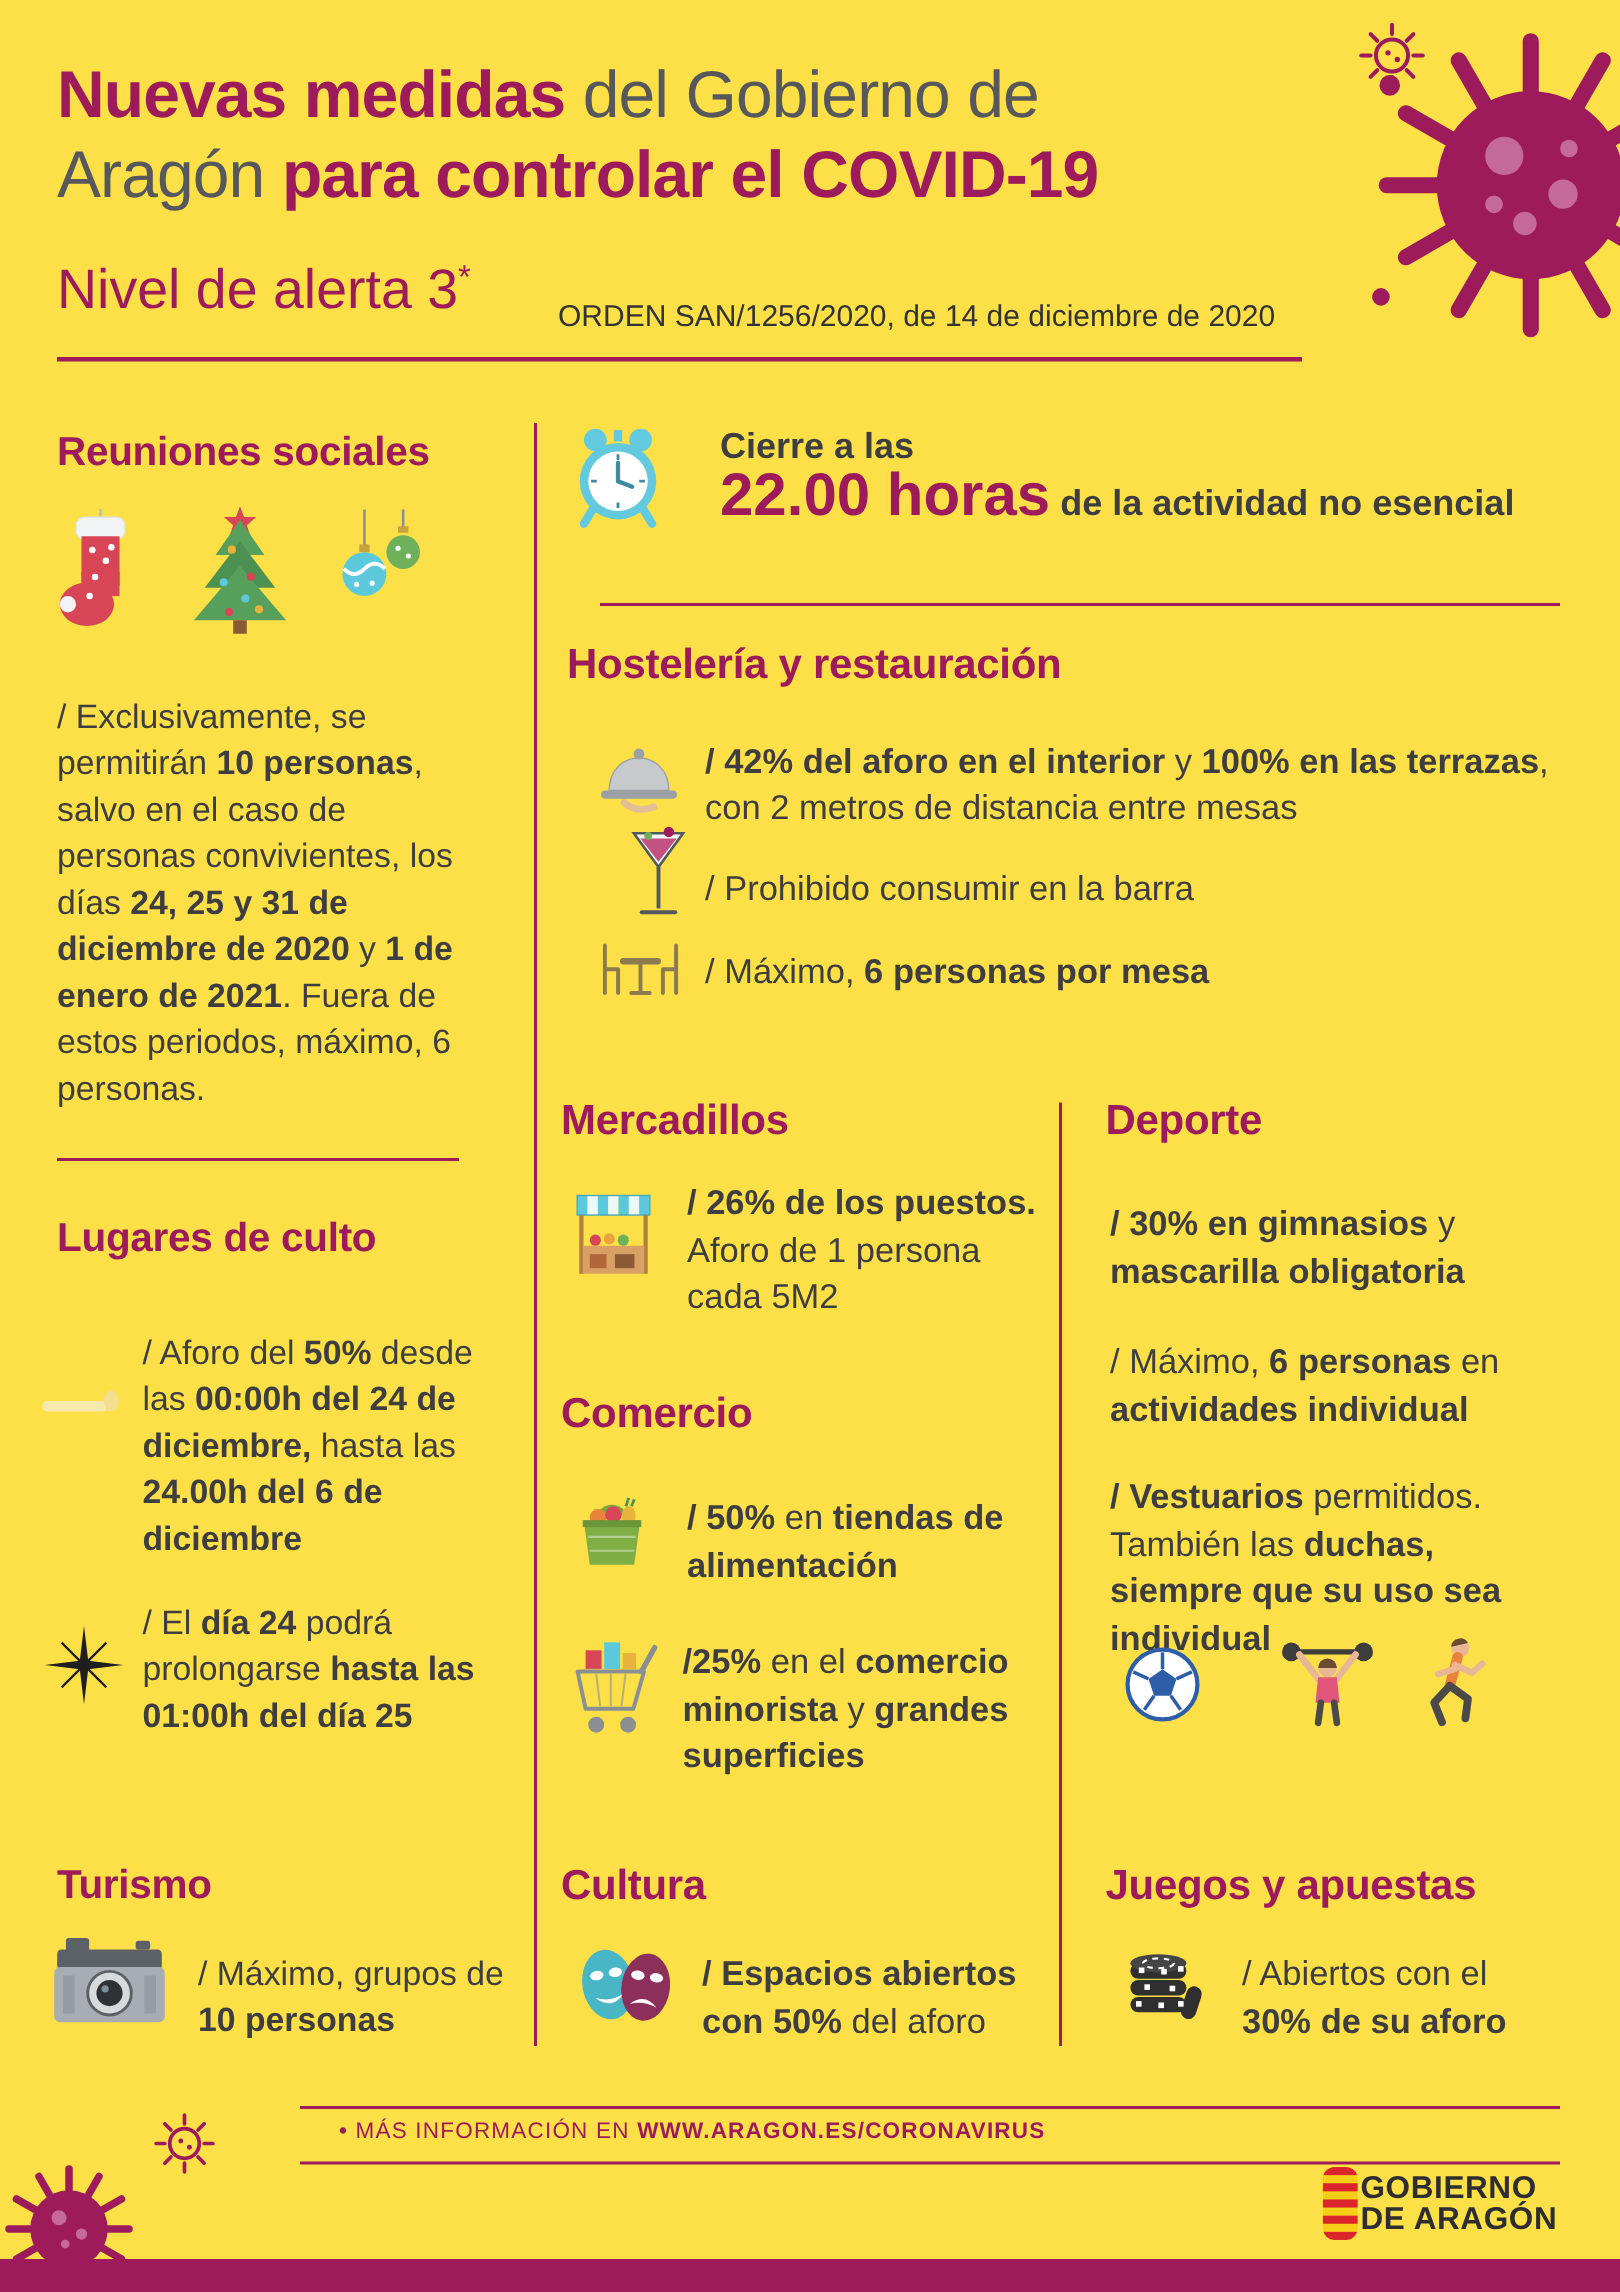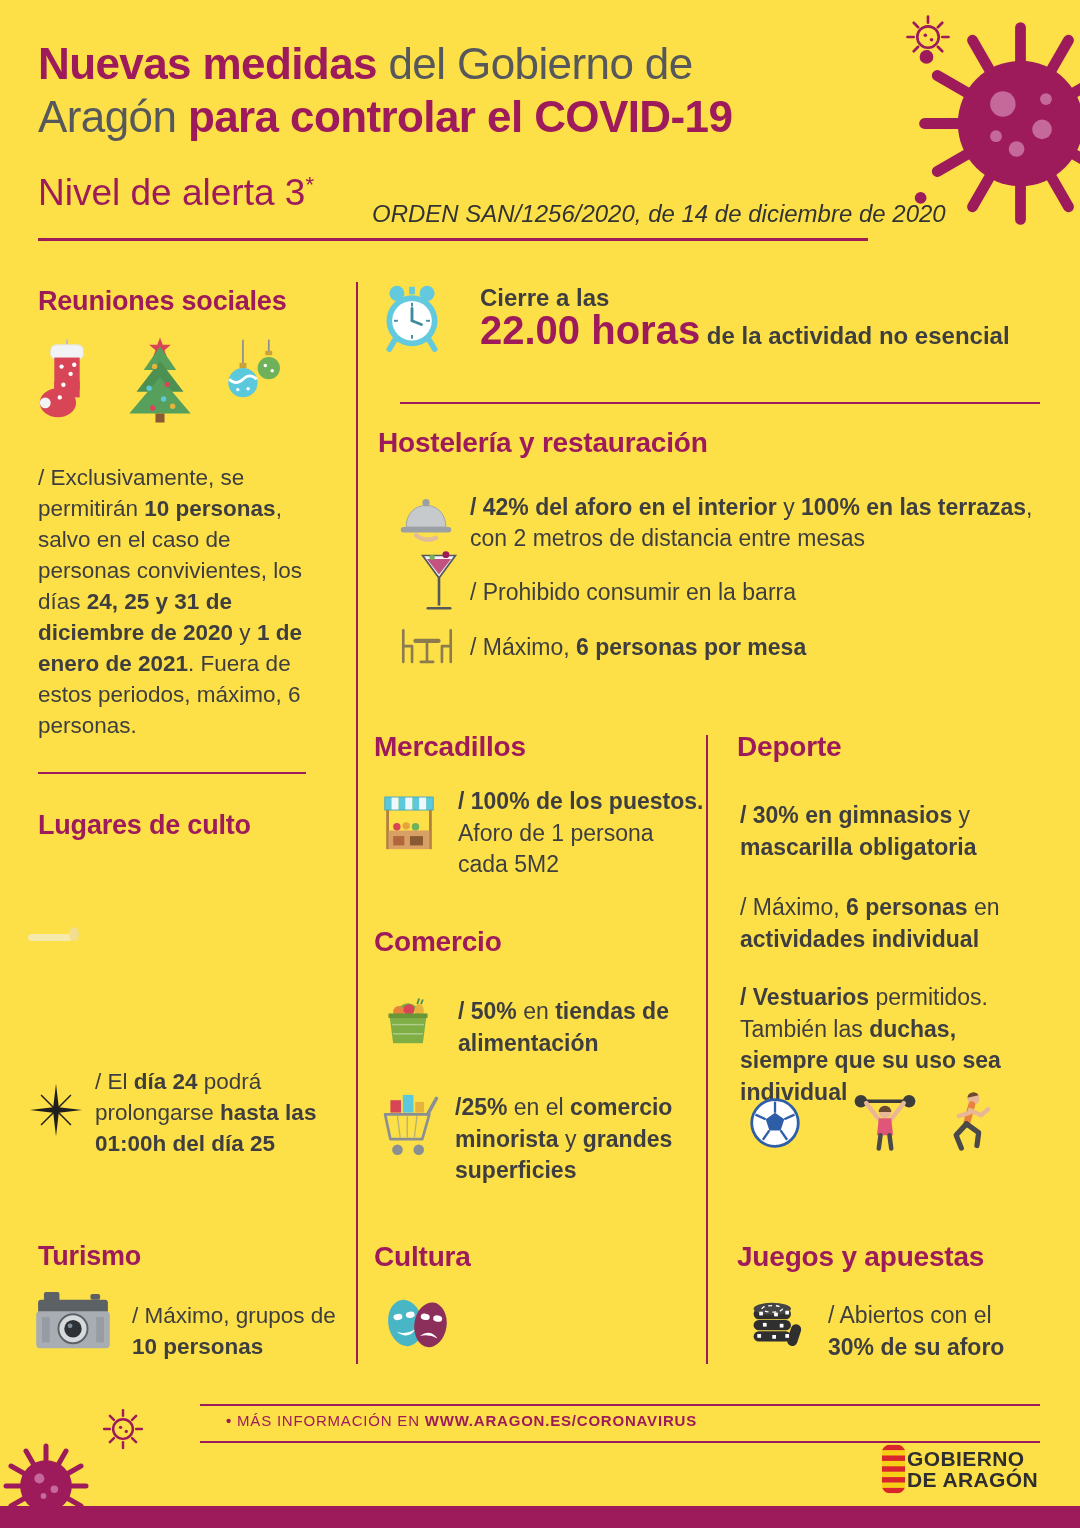--- a/index.html
+++ b/index.html
@@ -11,21 +11,21 @@
   html,body{background:#ffffff;}
   body{font-family:"Liberation Sans", sans-serif;}
   .page{position:relative;width:1080px;height:1528px;background:#fde047;overflow:hidden;margin:0 auto;}
   .abs{position:absolute;}
   .heading{font-weight:700;color:var(--accent);font-size:27px;letter-spacing:-0.2px;}
   .body-text{color:var(--dark);font-size:22.5px;line-height:1.38;}
   .rule{background:var(--accent);}
   .vrule{background:var(--accent);width:2px;}
   .title{font-size:44px;line-height:1.2;letter-spacing:-0.6px;font-weight:400;}
   .alert{font-size:37px;color:var(--accent);font-weight:400;}
-  .order{font-size:24px;color:#333;font-style:italic;}
+  .order{font-size:20px;color:#333;}
   .cierre1{font-size:24px;font-weight:700;color:var(--dark);}
   .cierre2{font-size:24px;font-weight:700;color:var(--dark);}
   .footer-info{font-size:15px;letter-spacing:0.8px;color:var(--accent);}
   .logo-text{font-size:21px;font-weight:700;color:#2e2e30;line-height:1.0;letter-spacing:0.4px;}
   .bottom-bar{background:var(--accent);}
   svg{display:block;}
 </style>
 </head>
 <body>
 
@@ -136,20 +136,21 @@
   <div class="abs body-text" style="left:38px;top:462px;width:288px;"><span>/ Exclusivamente, se permitirán </span><span style="font-weight: 700;">10 personas</span><span>, salvo en el caso de personas convivientes, los días </span><span style="font-weight: 700;">24, 25 y 31 de diciembre de 2020</span><span> y </span><span style="font-weight: 700;">1 de enero de 2021</span><span>. Fuera de estos periodos, máximo, 6 personas.</span></div>
 
   <div class="abs rule" style="left:38px;top:772px;width:268px;height:2px;"></div>
 
   <div class="abs heading" style="left:38px;top:810px;">Lugares de culto</div>
 
   <svg class="abs" style="left:22px;top:924px;" width="62" height="24" viewBox="0 0 62 24">
     <rect x="6" y="10" width="44" height="7" rx="3.5" fill="#f6e9ac"></rect>
     <ellipse cx="52" cy="10" rx="5" ry="7" fill="#f3dd8e"></ellipse>
   </svg>
+  <div class="abs body-text" style="left:95px;top:886px;width:245px;"><span>/ Aforo del </span><span style="font-weight: 700;">50%</span><span>  desde las </span><span style="font-weight: 700;">00:00h del 24 de diciembre,</span><span> hasta las </span><span style="font-weight: 700;">24.00h del 6 de diciembre</span></div>
 
   <svg class="abs" style="left:28px;top:1082px;" width="56" height="56" viewBox="0 0 60 60">
     <path d="M30 2 L33 27 L58 30 L33 33 L30 58 L27 33 L2 30 L27 27 Z" fill="#1f1f1f"></path>
     <g stroke="#1f1f1f" stroke-width="1.6">
       <line x1="14" y1="14" x2="46" y2="46"></line>
         <line x1="46" y1="14" x2="14" y2="46"></line>
     </g>
   </svg>
   <div class="abs body-text" style="left:95px;top:1066px;width:245px;"><span>/ El </span><span style="font-weight: 700;">día 24</span><span> podrá prolongarse </span><span style="font-weight: 700;">hasta las 01:00h del día 25</span></div>
 
@@ -236,21 +237,21 @@
     </g>
     <line x1="6" y1="18" x2="6" y2="60" stroke="#b0813f" stroke-width="3"></line>
     <line x1="52" y1="18" x2="52" y2="60" stroke="#b0813f" stroke-width="3"></line>
     <rect x="7" y="40" width="44" height="20" fill="#d9a066"></rect>
     <circle cx="16" cy="36" r="4" fill="#d84556"></circle>
       <circle cx="26" cy="35" r="4" fill="#e8a33c"></circle>
       <circle cx="36" cy="36" r="4" fill="#6fb05a"></circle>
     <rect x="12" y="46" width="12" height="10" fill="#b3653c"></rect>
     <rect x="30" y="46" width="14" height="10" fill="#8a5a33"></rect>
   </svg>
-  <div class="abs body-text" style="left:458px;top:786px;width:248px;font-size:23px;"><span style="font-weight: 700;">/ </span><span style="font-weight: 700;">100% de los puestos.</span><span> Aforo de 1 persona cada 5M2</span></div>
+  <div class="abs body-text" style="left:458px;top:786px;width:248px;font-size:23px;"><span style="font-weight: 700;">/ </span><span style="font-weight: 700;">26% de los puestos.</span><span> Aforo de 1 persona cada 5M2</span></div>
 
   <div class="abs heading" style="left:374px;top:926px;font-size:28px;">Comercio</div>
   <svg class="abs" style="left:382px;top:990px;" width="52" height="58" viewBox="0 0 56 60">
     <path d="M14 26 Q28 4 42 26" stroke="#7aa93c" stroke-width="4" fill="none"></path>
     <circle cx="18" cy="22" r="6" fill="#e8833c"></circle>
     <circle cx="29" cy="20" r="6" fill="#d84556"></circle>
     <ellipse cx="40" cy="21" rx="5" ry="7" fill="#e8b33c"></ellipse>
     <path d="M38 14 L40 8 M42 14 L44 9" stroke="#4c9151" stroke-width="2"></path>
     <path d="M8 26 H48 L44 56 H12 Z" fill="#7fae45"></path>
     <rect x="7" y="24" width="42" height="5" fill="#6a9639"></rect>
@@ -281,20 +282,21 @@
       <ellipse cx="33" cy="24" rx="5" ry="3.5" fill="#fff"></ellipse>
       <path d="M15 40 Q26 52 37 40 Q26 46 15 40 Z" fill="#fff"></path>
     </g>
     <g transform="rotate(8 54 34)">
       <ellipse cx="54" cy="34" rx="18" ry="25" fill="#8c2f5a"></ellipse>
       <ellipse cx="47" cy="26" rx="5" ry="3.5" fill="#fff"></ellipse>
       <ellipse cx="61" cy="26" rx="5" ry="3.5" fill="#fff"></ellipse>
       <path d="M44 48 Q54 38 64 48 Q54 44 44 48 Z" fill="#fff"></path>
     </g>
   </svg>
+  <div class="abs body-text" style="left:468px;top:1300px;width:230px;font-size:23px;"><span style="font-weight: 700;">/ </span><span style="font-weight: 700;">Espacios abiertos con 50%</span><span> del aforo</span></div>
 
   <div class="abs heading" style="left:737px;top:731px;font-size:28px;">Deporte</div>
   <div class="abs body-text" style="left:740px;top:800px;width:300px;font-size:23px;"><span style="font-weight: 700;">/ </span><span style="font-weight: 700;">30% en gimnasios</span><span> y </span><span style="font-weight: 700;">mascarilla obligatoria</span></div>
   <div class="abs body-text" style="left:740px;top:892px;width:300px;font-size:23px;"><span>/ Máximo, </span><span style="font-weight: 700;">6 personas</span><span> en </span><span style="font-weight: 700;">actividades individual</span></div>
   <div class="abs body-text" style="left:740px;top:982px;width:305px;font-size:23px;"><span style="font-weight: 700;">/ </span><span style="font-weight: 700;">Vestuarios</span><span> permitidos. También las </span><span style="font-weight: 700;">duchas, siempre que su uso sea individual</span></div>
 
   <svg class="abs" style="left:748px;top:1096px;" width="54" height="54" viewBox="0 0 58 58">
     <circle cx="29" cy="29" r="25" fill="#fff" stroke="#2f5ea8" stroke-width="3"></circle>
     <polygon points="29,18 39,25 35,37 23,37 19,25" fill="#2f5ea8"></polygon>
     <g stroke="#2f5ea8" stroke-width="2.5">

